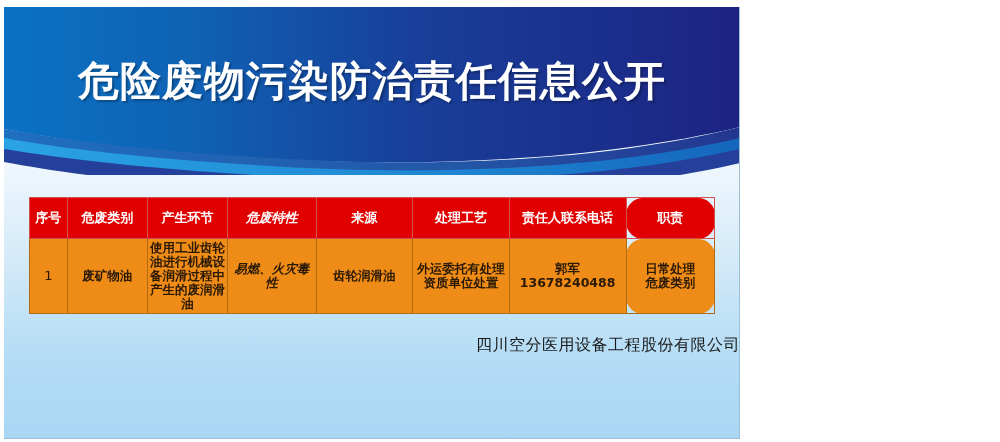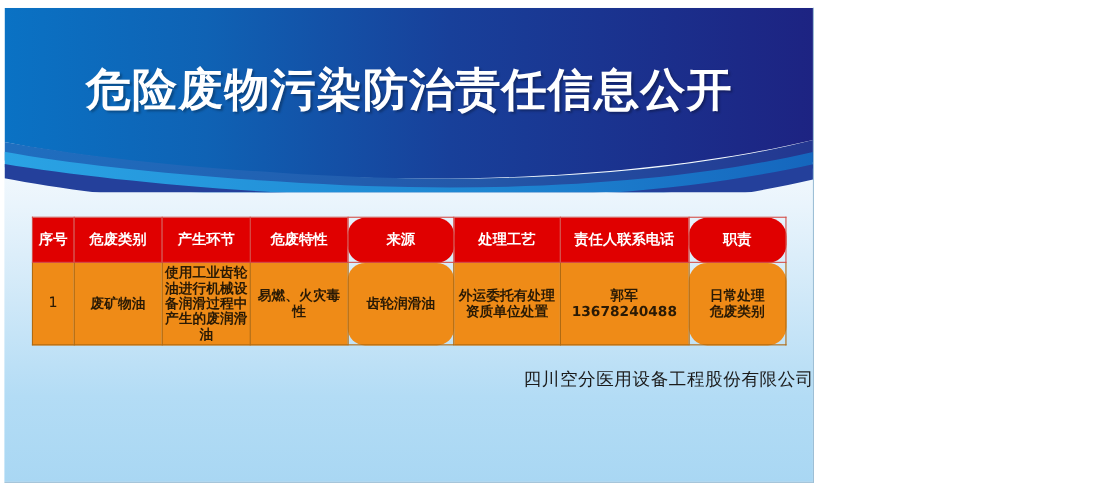--- a/index.html
+++ b/index.html
@@ -94,22 +94,22 @@
     height: 68px;
     font-weight: bold;
   }
   #info-table tbody td.num { font-size: 13px; font-weight: normal; }
   #info-table tbody td.tight { line-height: 14px; }
 
   
   .c1 { width: 34px; }
   .c2 { width: 76px; }
   .c3 { width: 76px; }
-  .c4 { width: 84px; }
-  .c5 { width: 92px; border-radius: 16px; }
+  .c4 { width: 84px; font-style: italic; }
+  .c5 { width: 92px; }
   .c6 { width: 92px; }
   .c7 { width: 112px; }
   .c8 { width: 84px; border-radius: 17px; }
 
   
   #company {
     position: absolute;
     left: 0;
     top: 328px;
     width: 736px;

